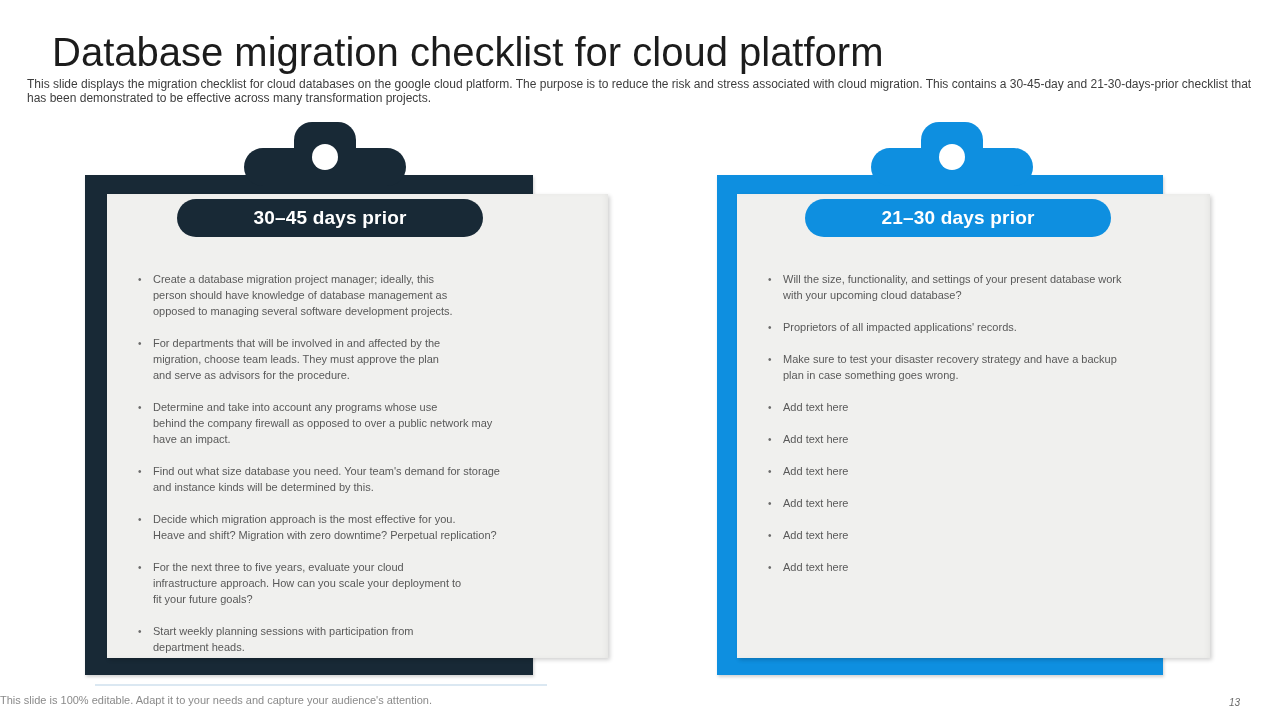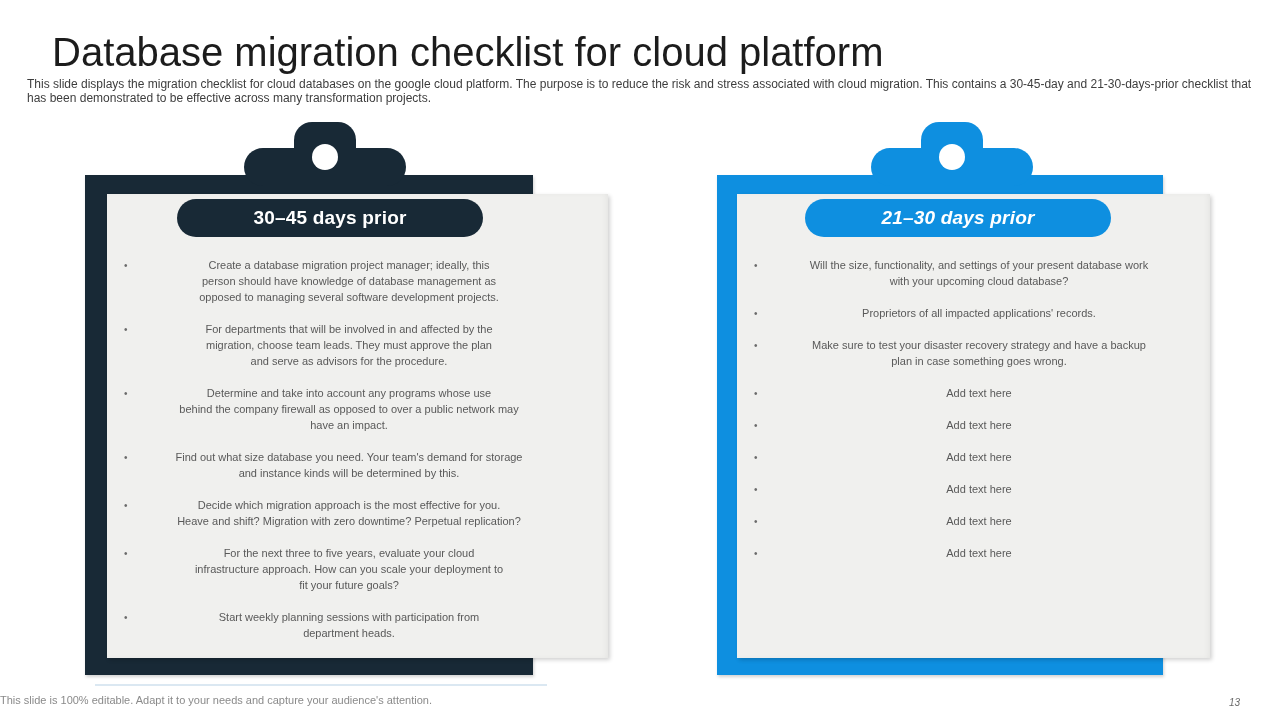--- a/index.html
+++ b/index.html
@@ -49,23 +49,23 @@
     box-shadow:2px 2px 4px rgba(0,0,0,0.18), inset -3px 0 6px -2px rgba(0,0,0,0.06);
   }
   .panel-left .paper{left:22px;padding-left:28px;}
   .panel-right .paper{left:20px;}
   .pill{
     position:absolute; top:77px; width:306px; height:38px; border-radius:19px;
     background:var(--accent); color:#ffffff; font-size:19px; font-weight:bold;
     line-height:38px; text-align:center; letter-spacing:0.2px;
   }
   .panel-left .pill{left:92px;}
-  .panel-right .pill{left:88px;font-style:italic;}
+  .panel-right .pill{left:88px;}
   .bullets{
-    position:absolute; top:135px; width:437px; margin:0; padding:0; list-style:none;text-align:center;
+    position:absolute; top:135px; width:437px; margin:14px; padding:0; list-style:none;
   }
   .panel-left .bullets{left:37px;}
   .panel-right .bullets{left:35px;}
   .bullet-item{
     position:relative; padding-left:17px; margin:0 0 16px 0;
     font-size:11px; line-height:16px; color:#595959; white-space:pre-line;
   }
   .bullet-item::before{
     content:"\2022"; position:absolute; left:2px; top:1px;
     font-size:10px; color:#6b6b6b;

